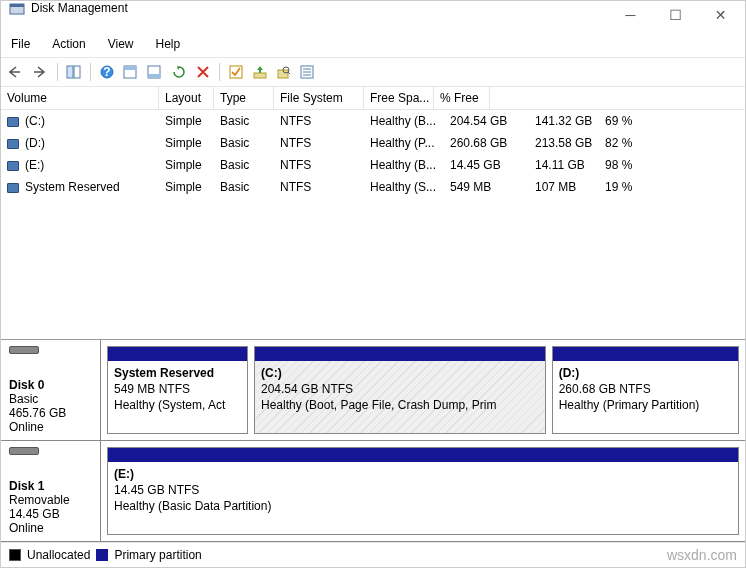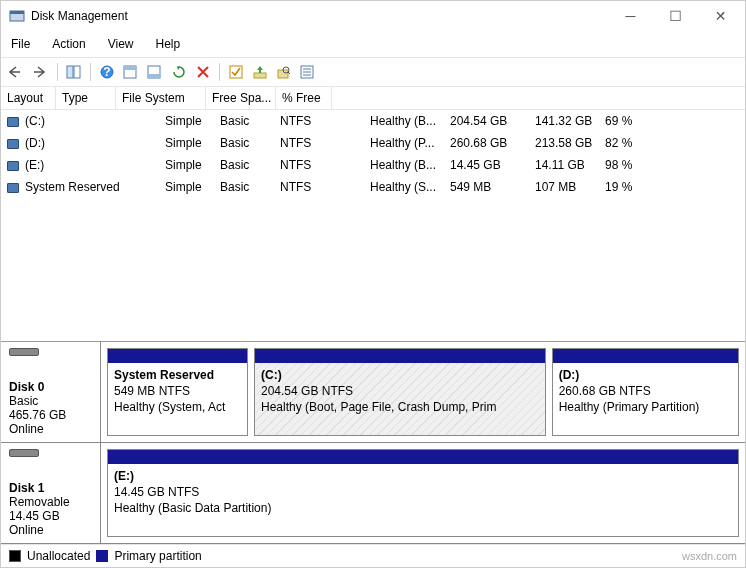--- a/index.html
+++ b/index.html
@@ -1,19 +1,19 @@
 <!DOCTYPE html>
 <html><head>
 <meta charset="utf-8">
 <style>
 * { box-sizing: border-box; margin: 0; padding: 0; font-family: "Segoe UI", Tahoma, sans-serif; font-size: 12px; }
 body { width: 746px; height: 568px; background: #fff; border: 1px solid #ccc; display: flex; flex-direction: column; overflow: hidden; }
 
 
-.titlebar { display: flex; align-items: center; height: 30px; padding: 0 2px 0 8px; }
+.titlebar { display: flex; height: 30px; padding: 0 2px 0 8px; }
 .titlebar .title { flex: 1; padding-left: 6px; color: #000; }
 .winctl { display: flex; }
 .winctl div { width: 45px; height: 28px; display: flex; align-items: center; justify-content: center; color: #555; font-size: 14px; cursor: default; }
 
 
 .menubar { display: flex; gap: 2px; padding: 2px 0; }
 .menubar span { padding: 4px 10px; cursor: default; }
 
 
 .toolbar { display: flex; gap: 4px; padding: 4px 6px; border-top: 1px solid #e5e5e5; border-bottom: 1px solid #e5e5e5; align-items: center; }
@@ -43,21 +43,21 @@
 .part-area { flex: 1; display: flex; gap: 6px; padding: 6px; align-items: stretch; }
 .part { border: 1px solid #888; display: flex; flex-direction: column; position: relative; }
 .part .phead { height: 14px; background: #141694; }
 .part .pbody { padding: 4px 6px 6px 6px; flex: 1; line-height: 1.35; }
 .part .pname { font-weight: bold; }
 .part.hatched .pbody { background-image: repeating-linear-gradient(135deg, #f0f0f0 0 5px, #e0e0e0 5px 6px); }
 
 
 .legend { display: flex; align-items: center; gap: 6px; padding: 4px 8px; border-top: 1px solid #e5e5e5; justify-content: flex-end; }
 .legend .sw { width: 12px; height: 12px; border: 1px solid #555; }
-.watermark { margin-left: auto; color: #aaa; font-size: 11px; }
+.watermark { margin-left: auto; color: #aaa; font-size: 14px; }
 
 svg { display: block; }
 </style>
 </head>
 <body>
 
 <div class="titlebar">
   <span>
     <svg width="16" height="16">
         <rect x="1" y="3" width="14" height="10" fill="#c8d8ea" stroke="#4a6a9a"></rect>
@@ -152,20 +152,21 @@
         <rect x="1" y="1" width="12" height="12" fill="#fff" stroke="#5a7fa8"></rect>
         <line x1="3" y1="4" x2="11" y2="4" stroke="#5a7fa8"></line>
         <line x1="3" y1="7" x2="11" y2="7" stroke="#5a7fa8"></line>
         <line x1="3" y1="10" x2="11" y2="10" stroke="#5a7fa8"></line>
       </svg>
     </span>
 </div>
 
 <div class="vol-table">
   <div class="vol-header">
+    <div class="c-vol">Volume</div>
     <div class="c-lay">Layout</div>
     <div class="c-typ">Type</div>
     <div class="c-fs">File System</div>
     <div class="c-fre">Free Spa...</div>
     <div class="c-pct">% Free</div>
     <div class="c-rest"></div>
   </div>
   <div class="vol-body" id="volbody">
       <div class="vol-row">
         <div class="c-vol"><span class="vicon"></span><span>(C:)</span></div>

